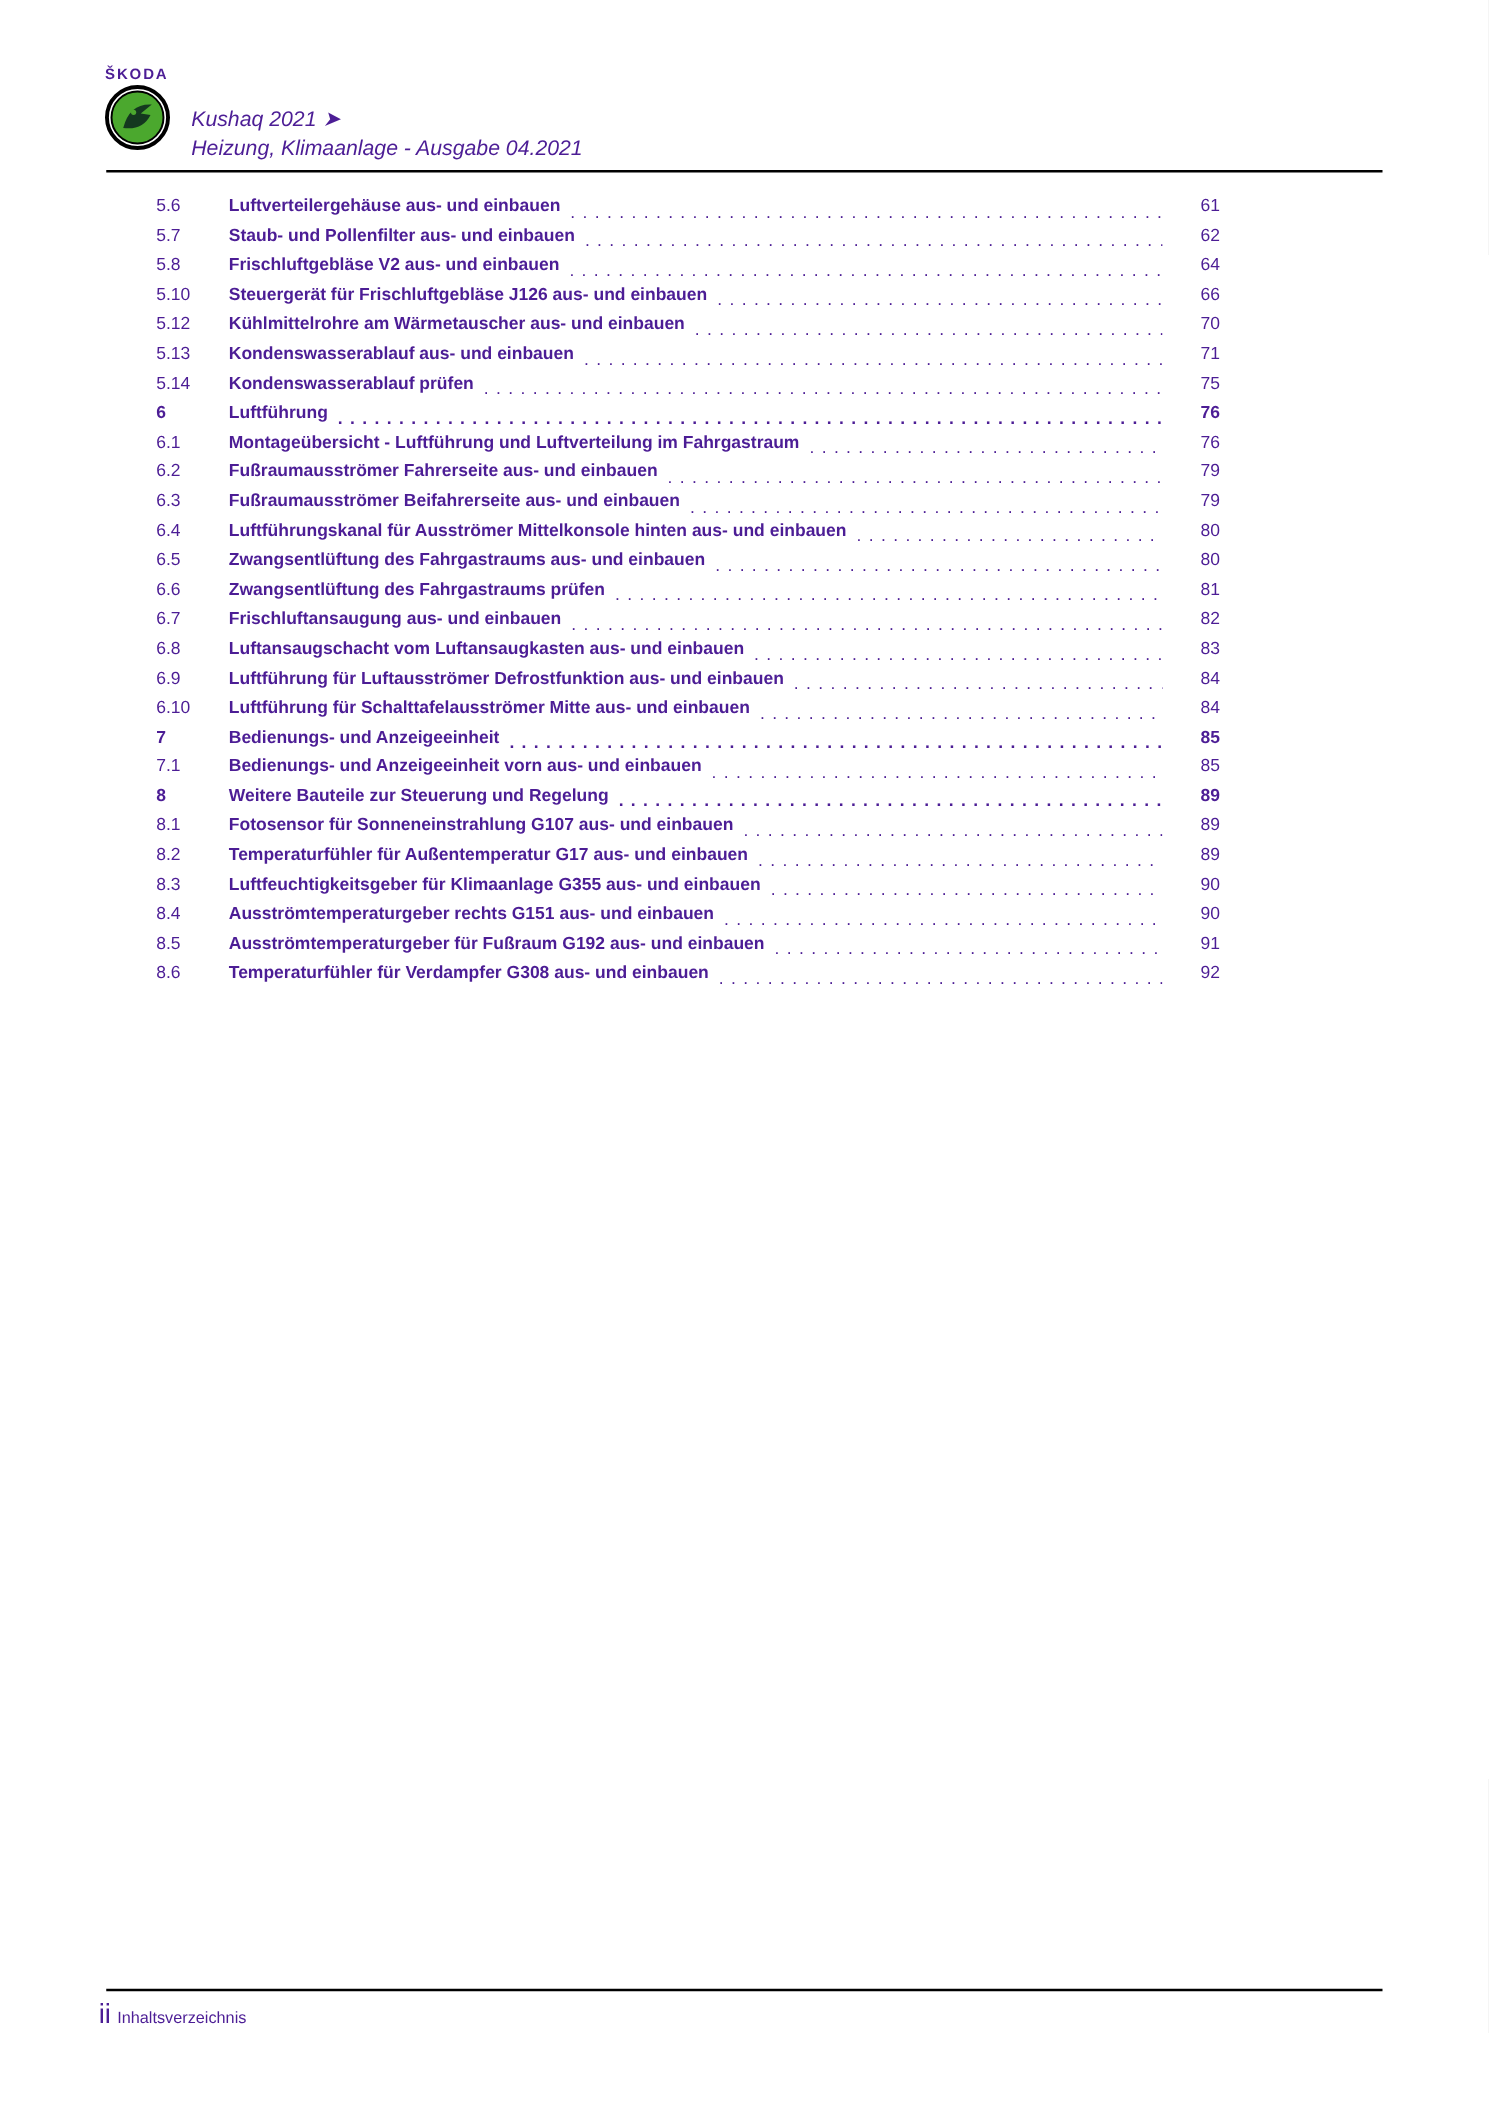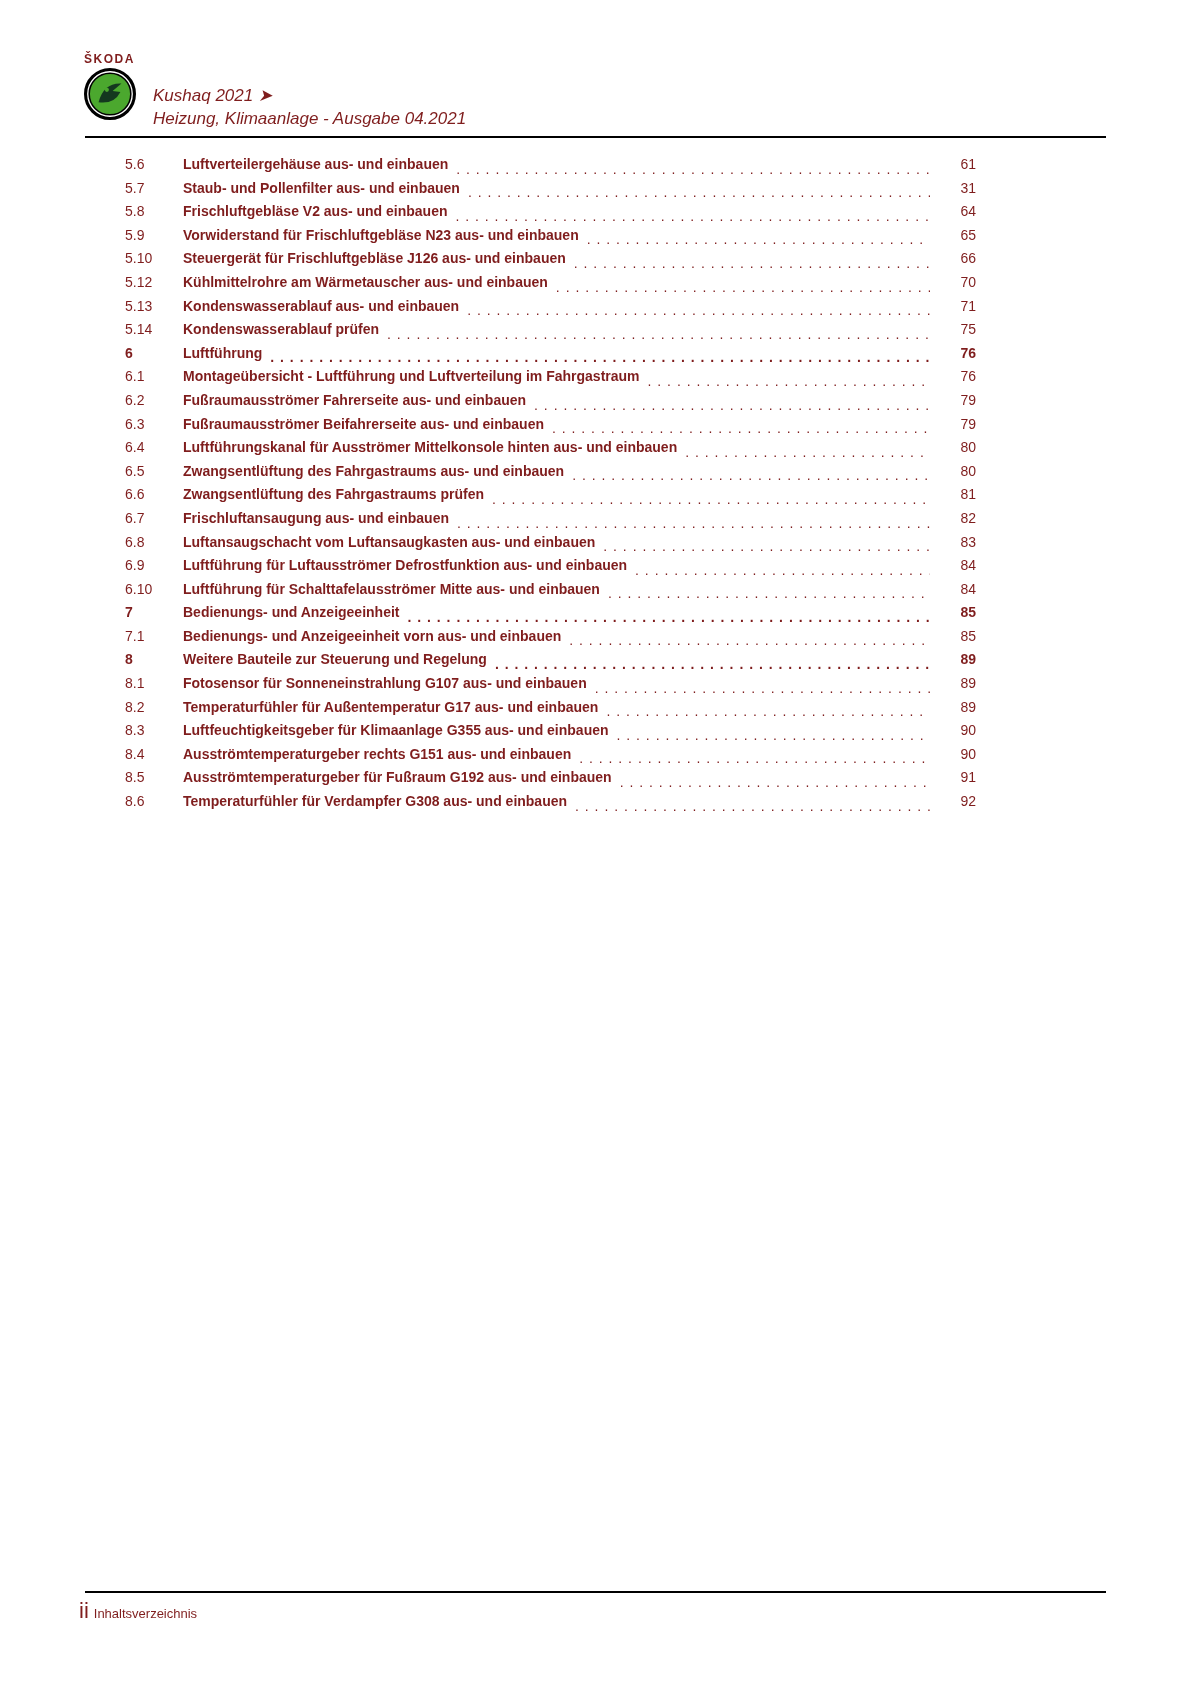--- a/index.html
+++ b/index.html
@@ -6,21 +6,21 @@
     margin: 0;
     padding: 0;
     background: #e8e8e8;
   }
   .page {
     position: relative;
     width: 1191px;
     height: 1684px;
     background: #ffffff;
     font-family: "Liberation Sans", sans-serif;
-    color: #7f1d1d;
+    color: #4c1d95;
     overflow: hidden;
     margin: 0 auto;
   }
 
   
   .logo-block {
     position: absolute;
     top: 52px;
     left: 84px;
     width: 60px;
@@ -156,33 +156,27 @@
       <div class="toc-row">
         <span class="toc-num">5.6</span>
         <span class="toc-title">Luftverteilergehäuse aus- und einbauen</span>
         <span class="toc-leader"></span>
         <span class="toc-page">61</span>
       </div>
       <div class="toc-row">
         <span class="toc-num">5.7</span>
         <span class="toc-title">Staub- und Pollenfilter aus- und einbauen</span>
         <span class="toc-leader"></span>
-        <span class="toc-page">31</span>
+        <span class="toc-page">62</span>
       </div>
       <div class="toc-row">
         <span class="toc-num">5.8</span>
         <span class="toc-title">Frischluftgebläse V2 aus- und einbauen</span>
         <span class="toc-leader"></span>
         <span class="toc-page">64</span>
-      </div>
-      <div class="toc-row">
-        <span class="toc-num">5.9</span>
-        <span class="toc-title">Vorwiderstand für Frischluftgebläse N23 aus- und einbauen</span>
-        <span class="toc-leader"></span>
-        <span class="toc-page">65</span>
       </div>
       <div class="toc-row">
         <span class="toc-num">5.10</span>
         <span class="toc-title">Steuergerät für Frischluftgebläse J126 aus- und einbauen</span>
         <span class="toc-leader"></span>
         <span class="toc-page">66</span>
       </div>
       <div class="toc-row">
         <span class="toc-num">5.12</span>
         <span class="toc-title">Kühlmittelrohre am Wärmetauscher aus- und einbauen</span>

